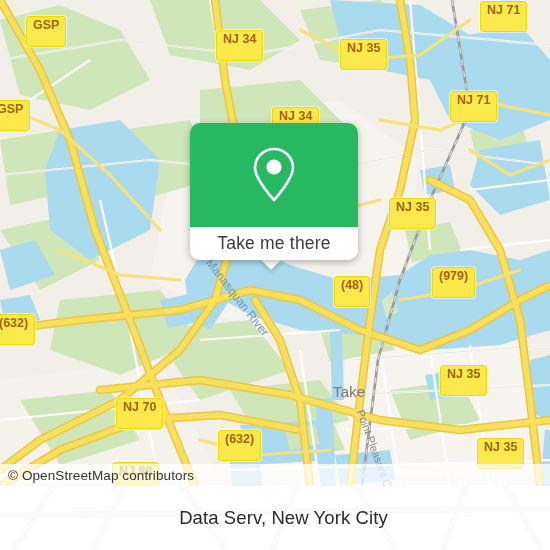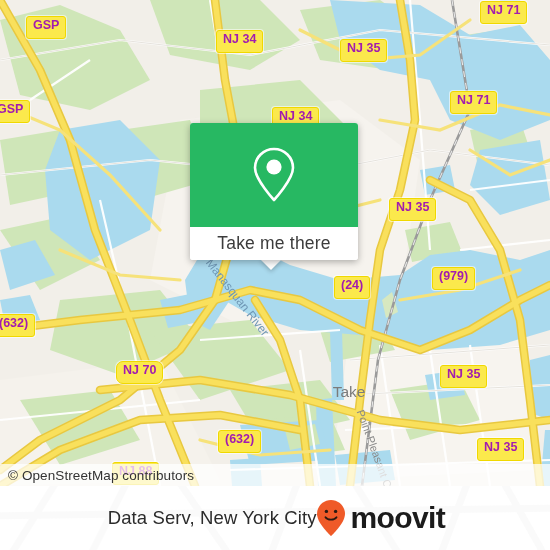--- a/index.html
+++ b/index.html
@@ -40,31 +40,31 @@
     font-style:normal;
   }
   .street-lbl{
     font-size:11px;color:#8a8a8a;white-space:nowrap;
   }
 
   
   .shield{
     position:absolute;z-index:30;
     background:#fbe94c;border:1.6px solid #f0d800;border-radius:3px;
-    color:#a21caf;font-size:12.5px;font-weight:bold;
-    padding:1px 6px 6px 6px;line-height:14px;white-space:nowrap;
+    color:#a16207;font-size:12.5px;font-weight:bold;
+    padding:1px 6px 14px 6px;line-height:14px;white-space:nowrap;
     font-family:"Liberation Sans",sans-serif;
     box-shadow:0 0 0 1px rgba(255,255,255,.55);
   }
 
   
   .card{
     position:absolute;left:190px;top:123px;width:168px;
     z-index:60;
-    border-radius:3px;overflow:hidden;
+    border-radius:10px;overflow:hidden;
     box-shadow:0 2px 7px rgba(0,0,0,.30);
     background:#fff;
   }
   .card-top{
     background:#27b862;height:104px;
     display:flex;align-items:center;justify-content:center;
   }
   .card-bottom{
     background:#fff;height:33px;
     display:flex;align-items:center;justify-content:center;
@@ -253,24 +253,24 @@
     <div id="shields">
         <div class="shield" style="left: 26px; top: 16px;">GSP</div>
         <div class="shield" style="left: -10px; top: 100px;">GSP</div>
         <div class="shield" style="left: 216px; top: 30px;">NJ 34</div>
         <div class="shield" style="left: 340px; top: 39px;">NJ 35</div>
         <div class="shield" style="left: 480px; top: 1px;">NJ 71</div>
         <div class="shield" style="left: 272px; top: 107px;">NJ 34</div>
         <div class="shield" style="left: 450px; top: 91px;">NJ 71</div>
         <div class="shield" style="left: 389px; top: 198px;">NJ 35</div>
         <div class="shield" style="left: 432px; top: 267px;">(979)</div>
-        <div class="shield" style="left: 334px; top: 276px;">(24)</div>
+        <div class="shield" style="left: 334px; top: 276px;">(48)</div>
         <div class="shield" style="left: -8px; top: 314px;">(632)</div>
         <div class="shield" style="left: 440px; top: 365px;">NJ 35</div>
-        <div class="shield" style="left: 116px; top: 361px; border-radius: 7px;">NJ 70</div>
+        <div class="shield" style="left: 116px; top: 398px;">NJ 70</div>
         <div class="shield" style="left: 218px; top: 430px;">(632)</div>
         <div class="shield" style="left: 477px; top: 438px;">NJ 35</div>
         <div class="shield" style="left: 88px; top: 462px; margin-left: 24px;">NJ 88</div>
       </div>
 
     <div class="attrib">
       <span>© OpenStreetMap contributors</span>
     </div>
   </div>
 
@@ -297,24 +297,15 @@
         <path d="M300,-10 L270,70"></path>
         <path d="M350,-10 L400,70"></path>
         <path d="M470,-10 L440,70"></path>
         <path d="M500,-10 L545,70"></path>
         <path d="M-10,30 L560,22"></path>
       </g>
     </svg>
 
     <div class="footer-title">Data Serv, New York City</div>
 
-    <div class="brand">
-      <svg width="30" height="38" viewBox="0 0 30 38">
-        <path d="M15,1 C7.3,1 1,7.2 1,14.9 C1,24.2 15,37 15,37 C15,37 29,24.2 29,14.9 C29,7.2 22.7,1 15,1 Z" fill="#ef5a28"></path>
-        <circle cx="10.4" cy="12.4" r="1.7" fill="#2b1a12"></circle>
-        <circle cx="19.6" cy="12.4" r="1.7" fill="#2b1a12"></circle>
-        <path d="M9.5,18.2 C11.6,21.4 18.4,21.4 20.5,18.2" fill="none" stroke="#2b1a12" stroke-width="1.9" stroke-linecap="round"></path>
-      </svg>
-      <div class="brand-word">moovit</div>
-    </div>
   </div>
 
 </div>
 
 </body></html>

